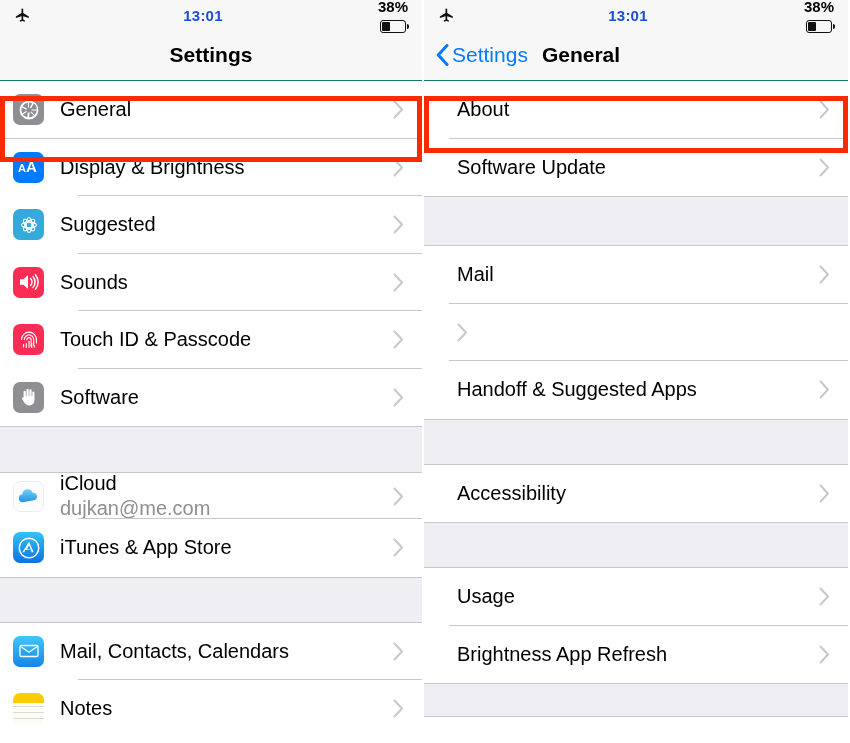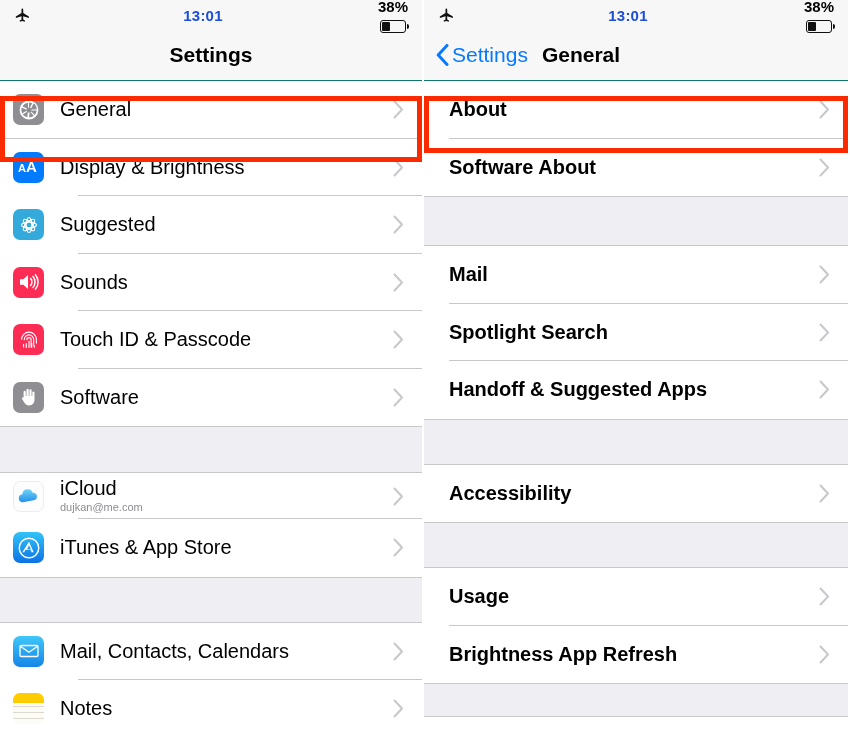--- a/index.html
+++ b/index.html
@@ -75,35 +75,35 @@
   .row {
     position: relative; display: flex; align-items: center;
     height: 57.5px; background: #fff; cursor: pointer;
     padding-left: 13px;
   }
   .row.tall { height: 46px; }
   .row .sep {
     position: absolute; left: 78px; right: 0; bottom: 0;
     height: 1px; background: #c8c7cc;
   }
-  .row.noicon { padding-left: 25px; font-weight: bold; }
+  .row.noicon { padding-left: 33px; }
   .row.noicon .sep { left: 25px; }
   .row.fullsep .sep { left: 0; }
 
   .ico {
     width: 31px; height: 31px; border-radius: 7px;
     flex: 0 0 31px; margin-right: 16px;
     display: flex; align-items: center; justify-content: center;
     overflow: hidden; position: relative;
   }
   .ico svg { display: block; }
 
   .rowtext { flex: 1; min-width: 0; }
   .row-label { font-size: 20px; color: #000; line-height: 1.15; white-space: nowrap; }
-  .row-sub { font-size: 11px; color: #8e8e93; line-height: 1.25; margin-top: 1px; }
+  .row-sub { font-size: 20px; color: #8e8e93; line-height: 1.25; margin-top: 1px; }
 
   .chev { width: 11px; height: 19px; margin-right: 18px; flex: 0 0 11px; }
 
   
   .hl {
     position: absolute; left: 0; right: 0;
     border: 5px solid #fc2a00;
     pointer-events: none; z-index: 5;
   }
   .hl.left-hl { top: 96px; height: 66px; }
@@ -371,43 +371,40 @@
           <span class="row-label">About</span>
         </span>
         <svg class="chev" viewBox="0 0 11 19">
             <path d="M1.5 1.5 9 9.5 1.5 17.5" fill="none" stroke="#c7c7cc" stroke-width="2" stroke-linecap="round" stroke-linejoin="round"></path>
           </svg>
         <span class="sep"></span>
       </div>
 
       <div class="row noicon">
         <span class="rowtext">
-          <span class="row-label">Software About</span>
+          <span class="row-label">Software Update</span>
         </span>
         <svg class="chev" viewBox="0 0 11 19">
             <path d="M1.5 1.5 9 9.5 1.5 17.5" fill="none" stroke="#c7c7cc" stroke-width="2" stroke-linecap="round" stroke-linejoin="round"></path>
           </svg>
       </div>
 
       <div class="gap h50"></div>
 
       <div class="row noicon">
         <span class="rowtext">
           <span class="row-label">Mail</span>
         </span>
         <svg class="chev" viewBox="0 0 11 19">
             <path d="M1.5 1.5 9 9.5 1.5 17.5" fill="none" stroke="#c7c7cc" stroke-width="2" stroke-linecap="round" stroke-linejoin="round"></path>
           </svg>
         <span class="sep"></span>
       </div>
 
       <div class="row noicon">
-        <span class="rowtext">
-          <span class="row-label">Spotlight Search</span>
-        </span>
         <svg class="chev" viewBox="0 0 11 19">
             <path d="M1.5 1.5 9 9.5 1.5 17.5" fill="none" stroke="#c7c7cc" stroke-width="2" stroke-linecap="round" stroke-linejoin="round"></path>
           </svg>
         <span class="sep"></span>
       </div>
 
       <div class="row noicon">
         <span class="rowtext">
           <span class="row-label">Handoff &amp; Suggested Apps</span>
         </span>

